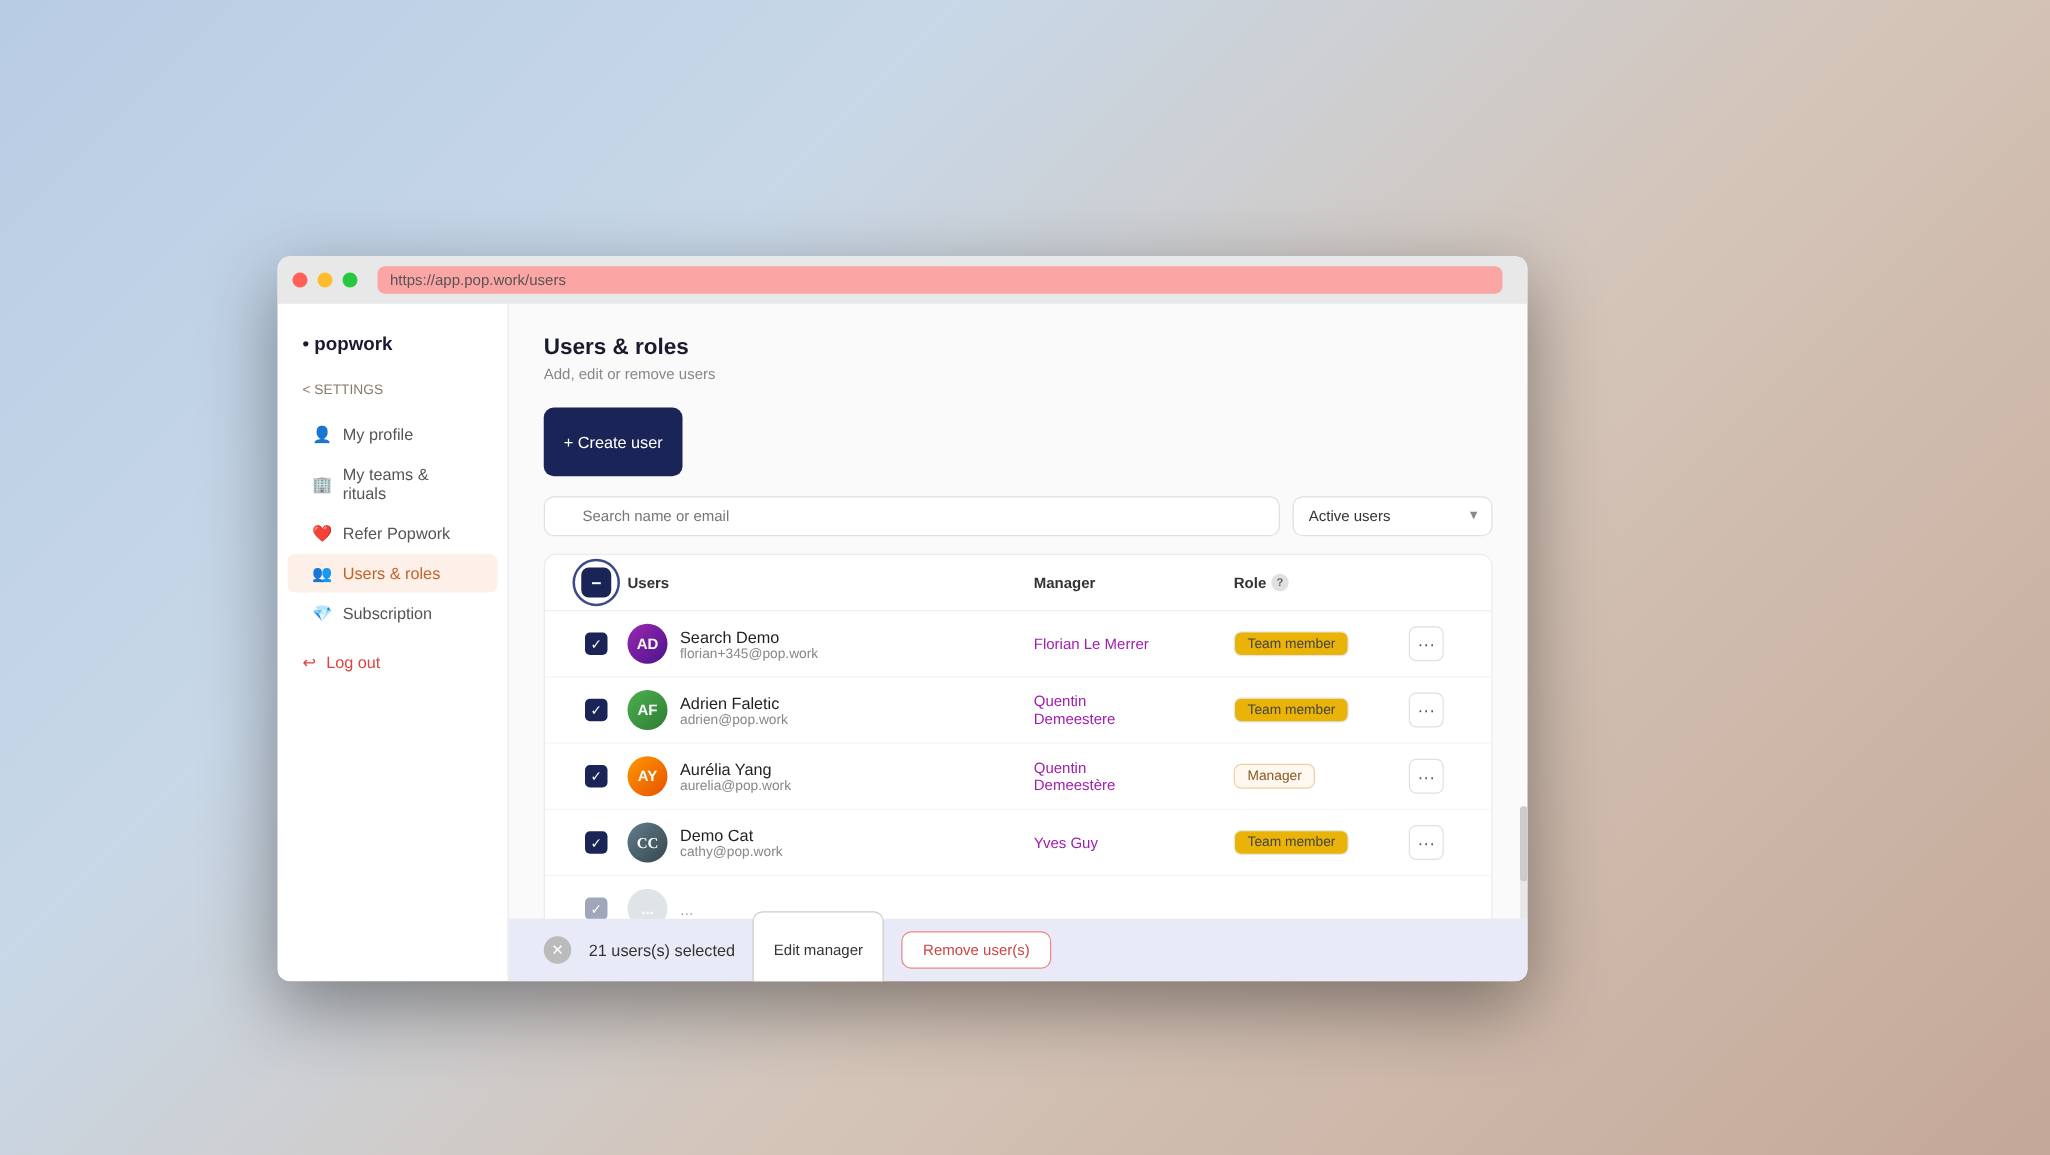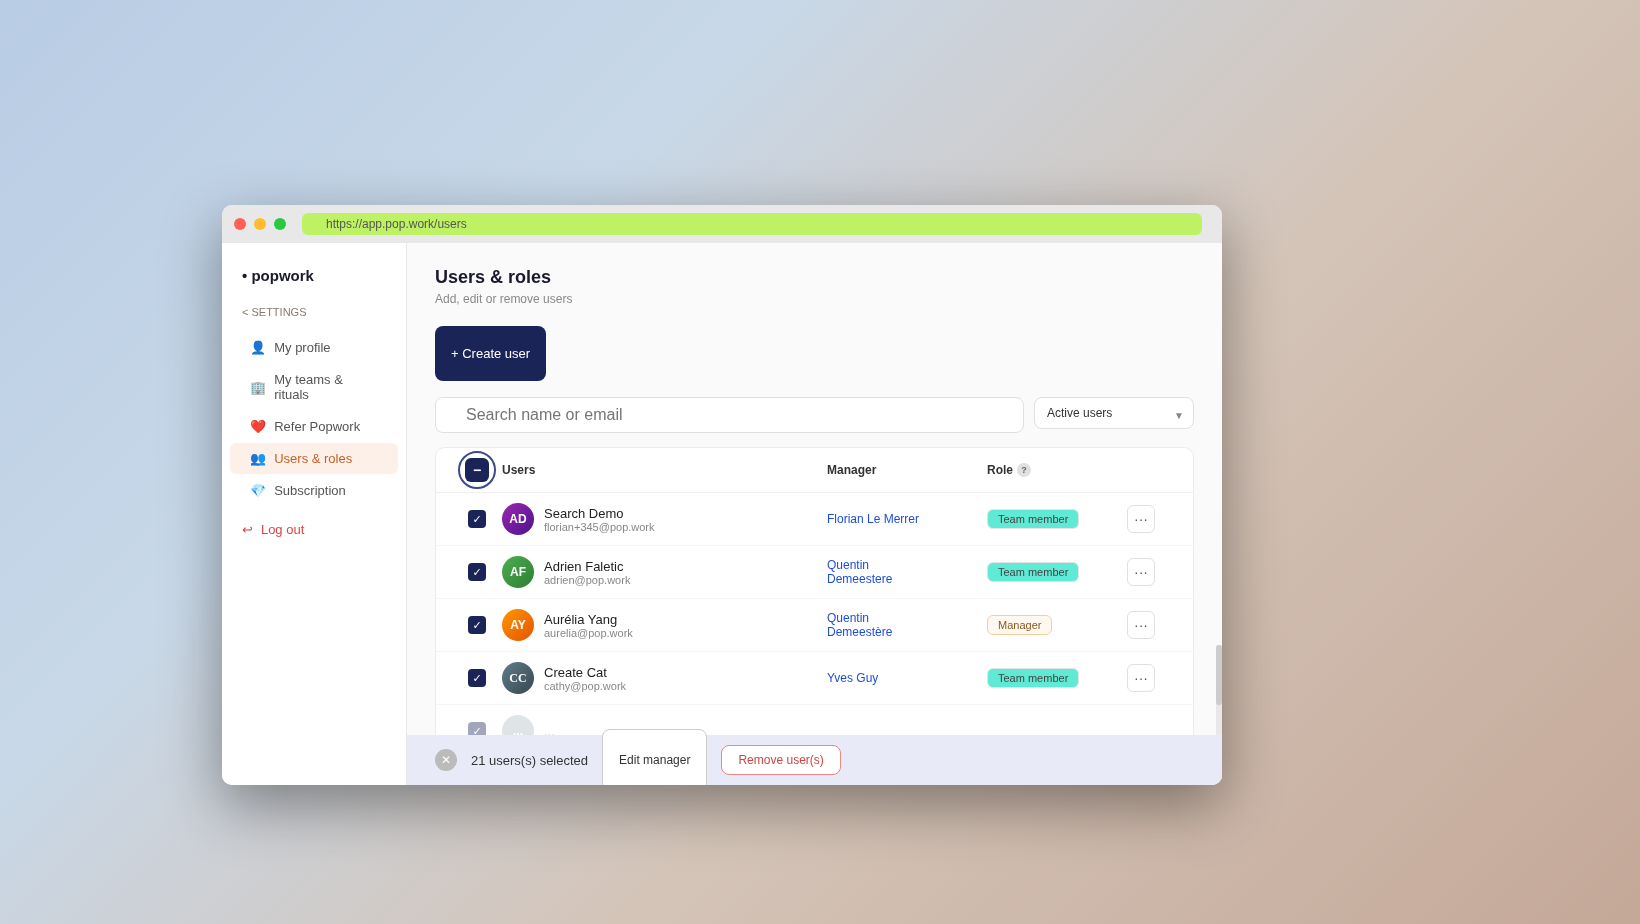--- a/index.html
+++ b/index.html
@@ -35,26 +35,26 @@
     .traffic-light {
       width: 12px; height: 12px;
       border-radius: 50%;
       flex-shrink: 0;
     }
     .tl-red { background: #ff5f57; }
     .tl-yellow { background: #febc2e; }
     .tl-green { background: #28c840; }
     .url-bar {
       flex: 1;
-      background: #bef264;
+      background: #fca5a5;
       border-radius: 6px;
       height: 22px;
       display: flex;
       align-items: center;
-      padding: 0 24px;
+      padding: 0 10px;
       font-size: 12px;
       color: #555;
       margin: 0 8px;
     }
     .browser-content {
       display: flex;
       flex: 1;
       overflow: hidden;
     }
     .sidebar {
@@ -292,25 +292,25 @@
       font-size: 13px;
       font-weight: 500;
       color: #222;
     }
     .user-email {
       font-size: 11px;
       color: #888;
     }
     .manager-name {
       font-size: 12px;
-      color: #1d4ed8;
+      color: #a21caf;
     }
     .role-badge {
       display: inline-block;
-      background: #5eead4;
+      background: #eab308;
       border: 1px solid #e5e5e5;
       border-radius: 6px;
       padding: 3px 10px;
       font-size: 11px;
       color: #444;
     }
     .role-badge.manager {
       background: #fff8f0;
       border-color: #f0d0a0;
       color: #8a5a20;
@@ -467,21 +467,21 @@
       <div class="page-title">Users &amp; roles</div>
       <div class="page-subtitle">Add, edit or remove users</div>
 
       <button class="create-user-btn">
         <span>+ Create user</span>
       </button>
 
       <div class="filters-row">
         <div class="search-wrapper">
           <span class="search-icon">🔍</span>
-          <input class="search-input" type="text" style="width: 100%; border: 1px solid rgb(224, 224, 224); border-radius: 8px; padding: 8px 12px 8px 30px; font-size: 16px;" placeholder="Search name or email">
+          <input class="search-input" type="text" style="width: 100%; border: 1px solid rgb(224, 224, 224); border-radius: 8px; padding: 8px 12px 8px 30px; font-size: 12px;" placeholder="Search name or email">
         </div>
         <div class="filter-wrapper">
           <select class="filter-select">
             <option>Active users</option>
             <option>Inactive users</option>
             <option>All users</option>
           </select>
           <span class="chevron">▼</span>
         </div>
       </div>
@@ -564,21 +564,21 @@
           </div>
         </div>
 
         <div class="table-row">
           <div class="checkbox-cell">
             <div class="checkbox-checked"></div>
           </div>
           <div class="user-cell">
             <div class="avatar avatar-ca">CC</div>
             <div>
-              <div class="user-name">Create Cat</div>
+              <div class="user-name">Demo Cat</div>
               <div class="user-email">cathy@pop.work</div>
             </div>
           </div>
           <div class="manager-name">Yves Guy</div>
           <div>
             <span class="role-badge">Team member</span>
           </div>
           <div>
             <button class="more-btn">···</button>
           </div>

